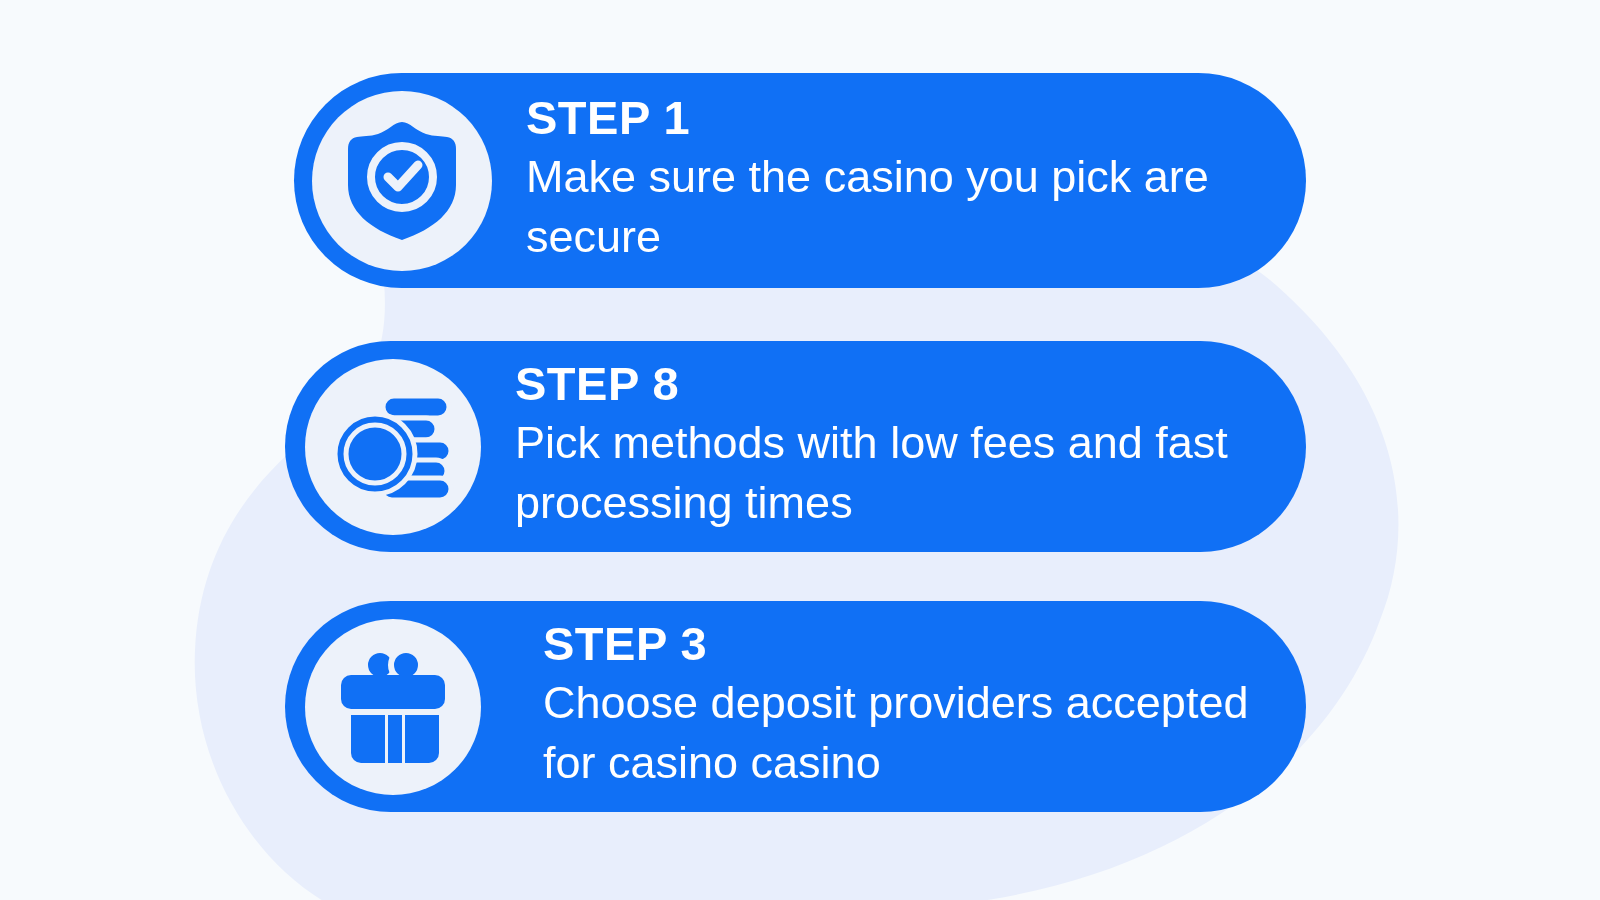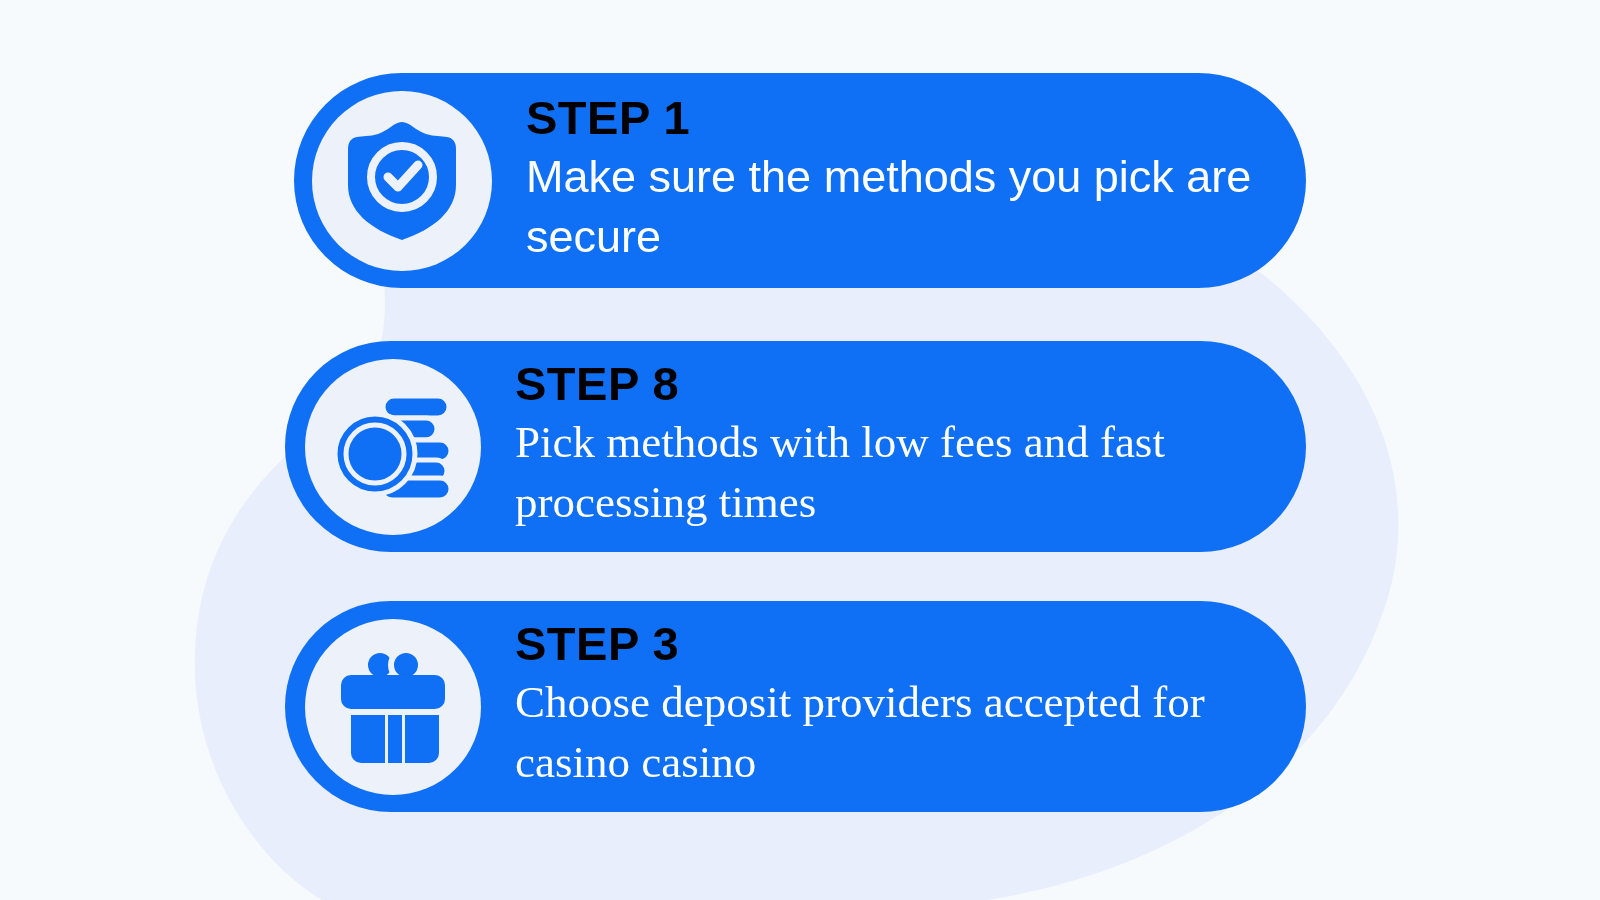--- a/index.html
+++ b/index.html
@@ -69,33 +69,33 @@
     padding-right: 24px;
     color: #ffffff;
   }
 
   .step-title {
     font-size: 47px;
     font-weight: bold;
     letter-spacing: 0.5px;
     line-height: 1.0;
     margin: 0 0 6px 0;
-    color: #000000;
+    color: #ffffff;
   }
 
   .step-desc {
     font-size: 45px;
     font-weight: 400;
     line-height: 1.33;
     margin: 0;
     color: #ffffff;
     max-width: 760px;
   }
   .card-2 .step-desc,
-  .card-3 .step-desc { max-width: 780px; font-family: Liberation Serif, serif; }
+  .card-3 .step-desc { max-width: 780px; }
 </style>
 </head>
 <body style="background: rgb(247, 250, 253);">
 
 <div id="stage" style="background: rgb(247, 250, 253);">
 
   <svg class="bg-blob" viewBox="0 0 1600 900" xmlns="http://www.w3.org/2000/svg" aria-hidden="true">
     <path id="blobPath" d="M 360 180
              C 700 170, 1150 180, 1270 280
              C 1400 390, 1420 520, 1380 620
@@ -119,21 +119,21 @@
                  L 112 30
                  C 112 23, 109 19, 103 18
                  C 98 17, 90 17.5, 82 15
                  C 72 12, 66 3, 58 3 Z" fill="#1070f5"></path>
         <circle cx="58" cy="58" r="31" fill="none" stroke="#edf2fa" stroke-width="8"></circle>
         <path d="M44 58 L54 68 L74 46" fill="none" stroke="#edf2fa" stroke-width="9" stroke-linecap="round" stroke-linejoin="round"></path>
       </svg>
     </div>
     <div class="card-body" style="color: rgb(255, 255, 255);">
       <div class="step-title">STEP 1</div>
-      <div class="step-desc">Make sure the methods you pick are secure</div>
+      <div class="step-desc">Make sure the casino you pick are secure</div>
     </div>
   </div>
 
   <div class="card card-2" style="background: rgb(16, 112, 245);">
     <div class="icon-wrap" style="background: rgb(237, 242, 250);">
       <svg width="124" height="110" viewBox="0 0 124 110" xmlns="http://www.w3.org/2000/svg" aria-hidden="true">
 
         <rect x="52" y="4" width="66" height="22" rx="11" fill="#1070f5"></rect>
         <rect x="52" y="4" width="66" height="22" rx="11" fill="none" stroke="#edf2fa" stroke-width="5"></rect>
 
@@ -153,21 +153,21 @@
         <circle cx="44" cy="62" r="40" fill="none" stroke="#edf2fa" stroke-width="5"></circle>
         <circle cx="44" cy="62" r="29" fill="#1070f5" stroke="#edf2fa" stroke-width="5"></circle>
       </svg>
     </div>
     <div class="card-body" style="color: rgb(255, 255, 255);">
       <div class="step-title">STEP 8</div>
       <div class="step-desc">Pick methods with low fees and fast processing times</div>
     </div>
   </div>
 
-  <div class="card card-3" style="background: rgb(16, 112, 245);">
+  <div class="card card-3" style="background: rgb(16, 112, 245); gap: 28px;">
     <div class="icon-wrap" style="background: rgb(237, 242, 250);">
       <svg width="116" height="120" viewBox="0 0 116 120" xmlns="http://www.w3.org/2000/svg" aria-hidden="true">
 
         <circle cx="45" cy="18" r="15" fill="#1070f5" stroke="#edf2fa" stroke-width="6"></circle>
         <circle cx="71" cy="18" r="15" fill="#1070f5" stroke="#edf2fa" stroke-width="6"></circle>
 
         <rect x="6" y="28" width="104" height="34" rx="10" fill="#1070f5"></rect>
 
         <path d="M16 68 L50 68 L50 116 L26 116 A10 10 0 0 1 16 106 Z" fill="#1070f5"></path>
 

